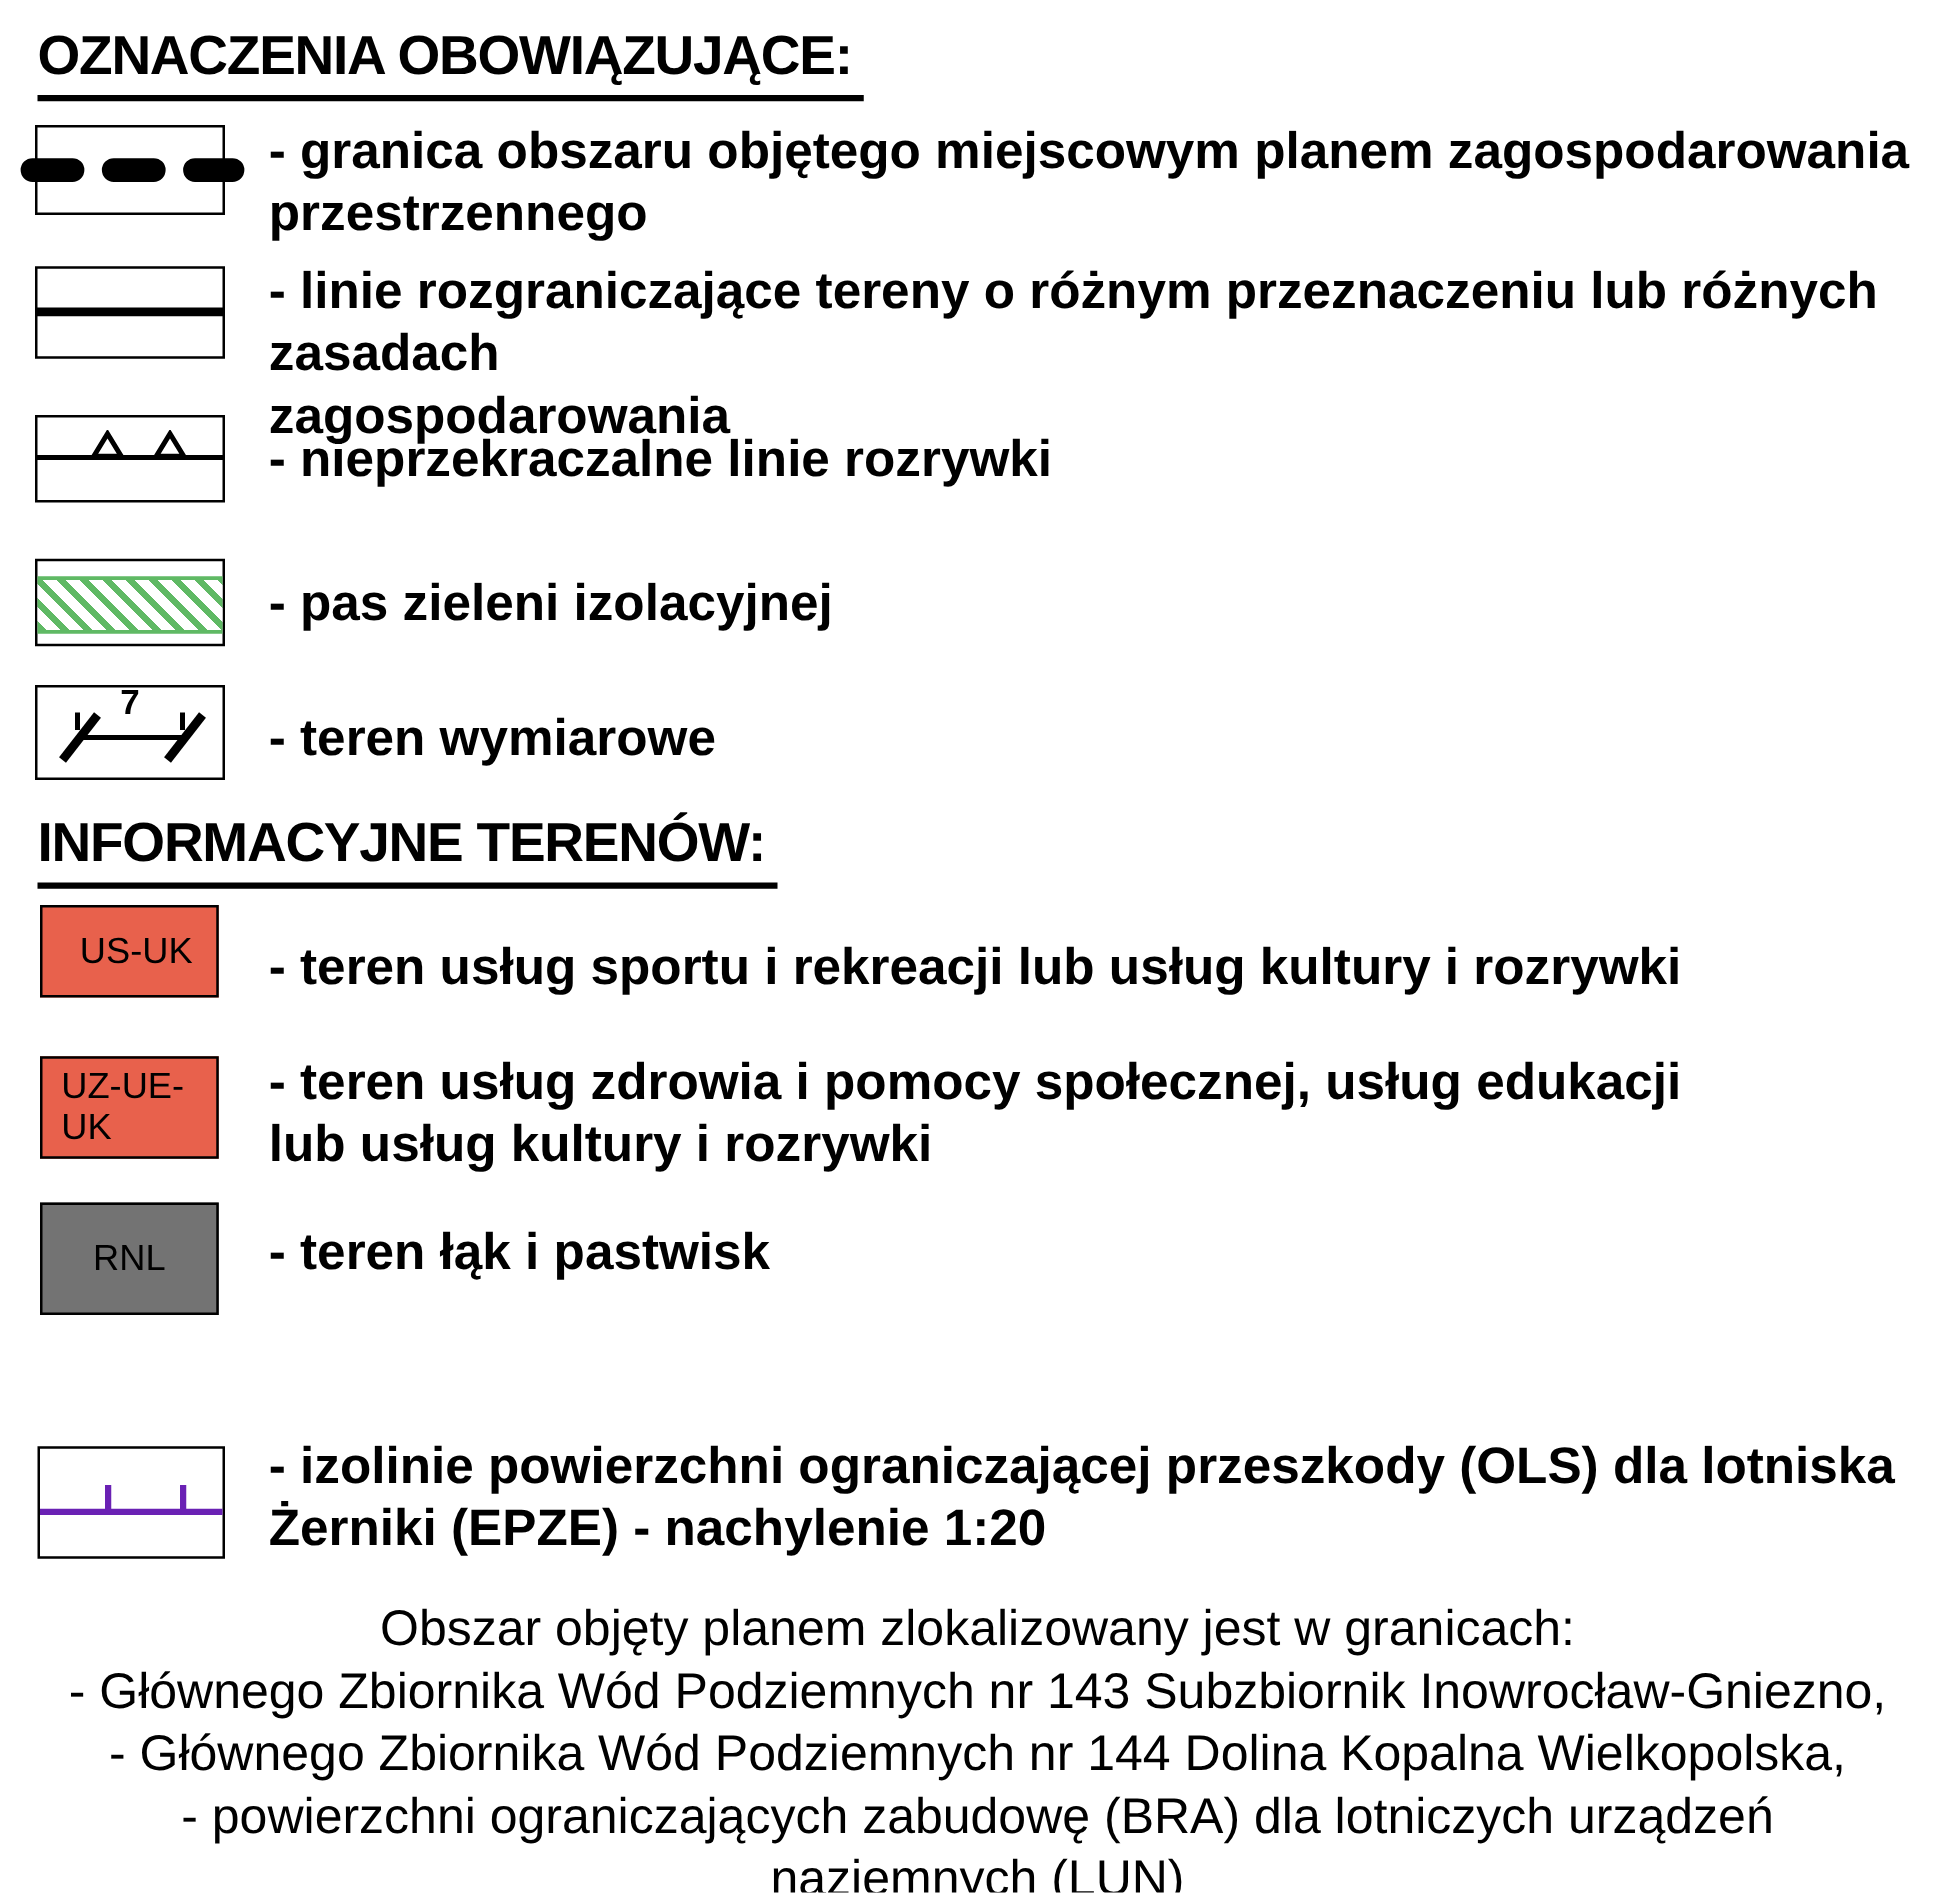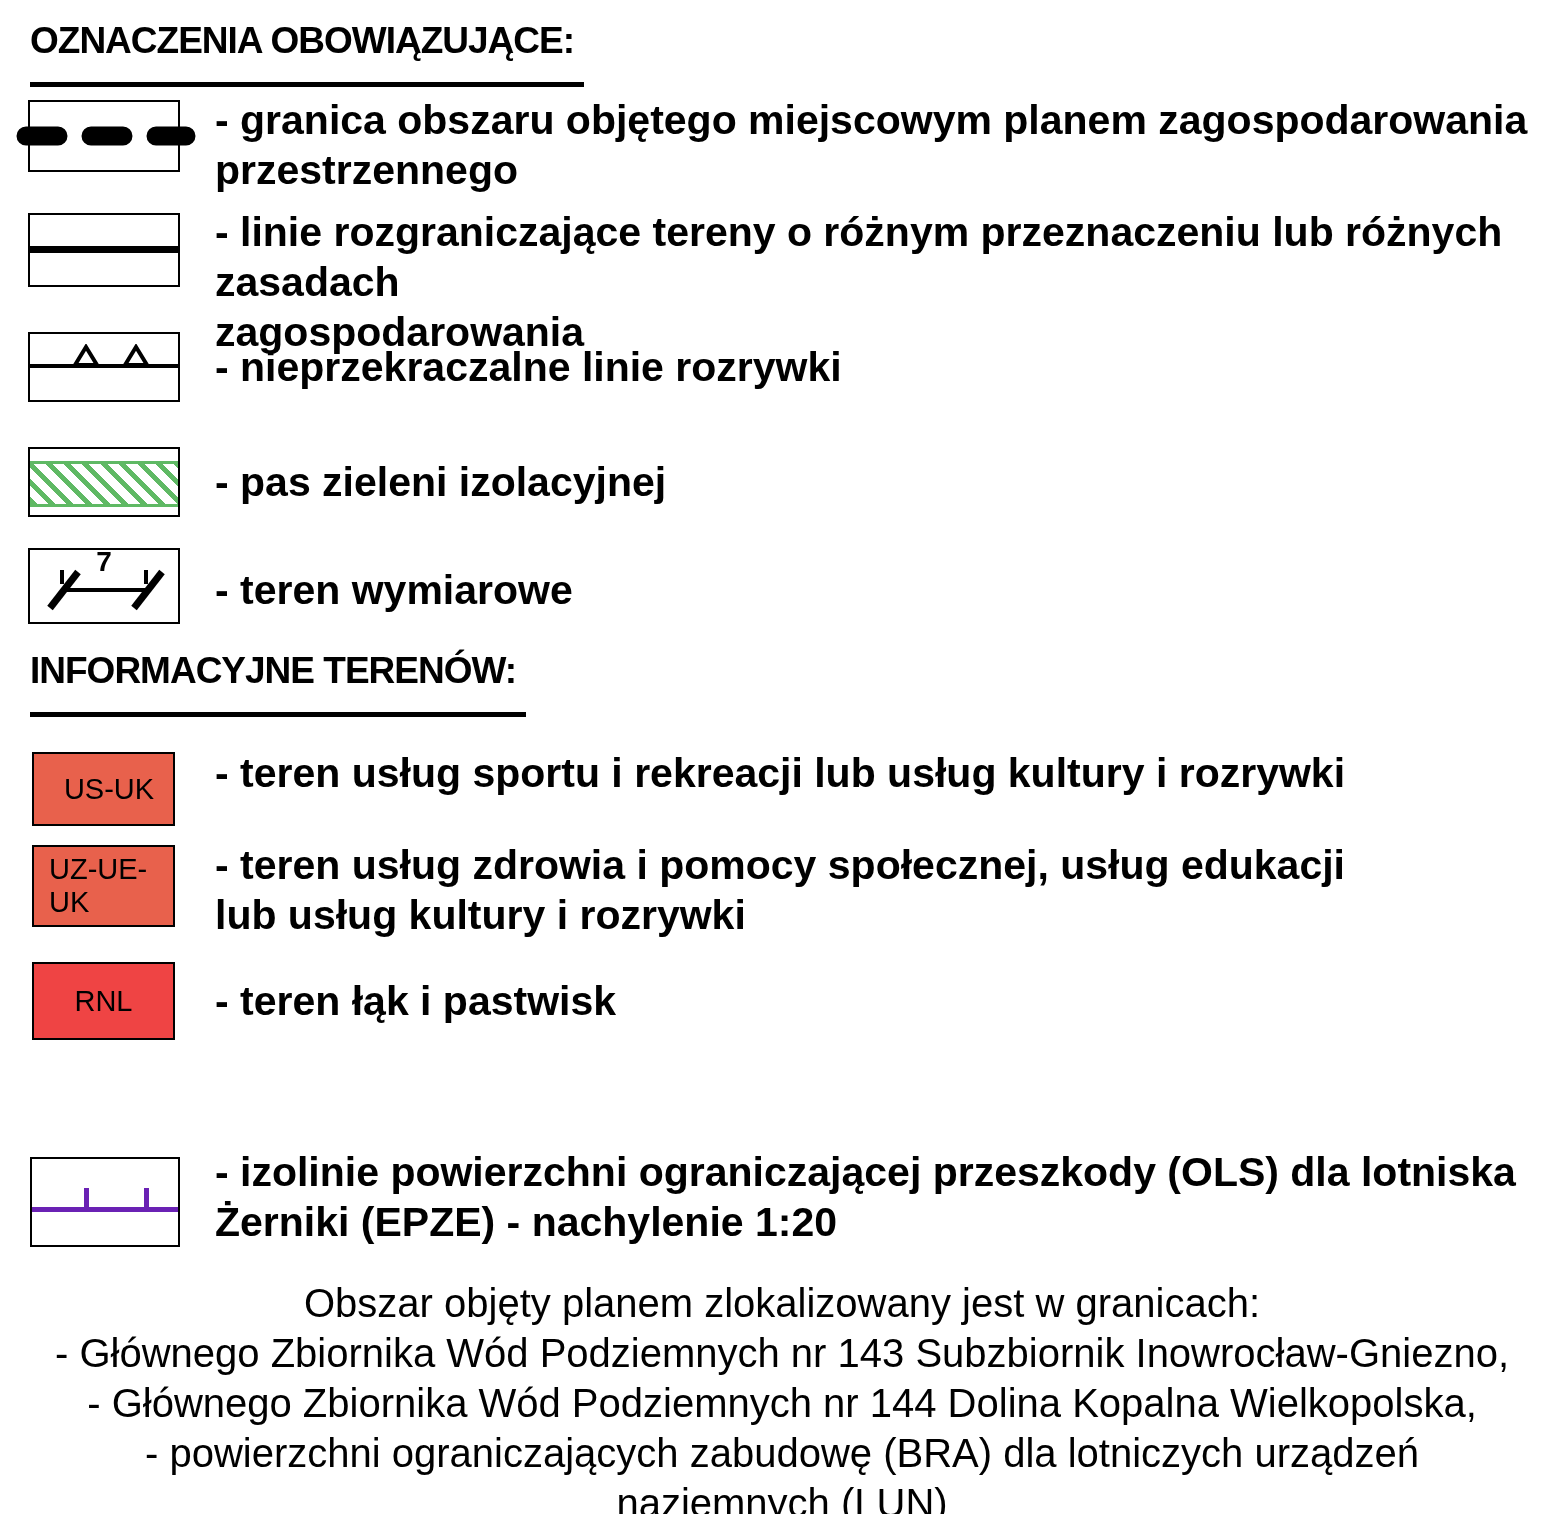--- a/index.html
+++ b/index.html
@@ -8,22 +8,22 @@
     width: 1551px; height: 1514px;
     font-family: "Liberation Sans", sans-serif;
     color: #000;
     position: relative;
     overflow: hidden;
   }
   .page { position: absolute; inset: 0; background: #fff; }
 
   .section-header {
     position: absolute; left: 30px;
-    font-size: 37px; font-weight: bold; letter-spacing: -1px;
-    border-bottom: 5px solid #000; padding-bottom: 20px; padding-right: 10px;
+    font-size: 44px; font-weight: bold; letter-spacing: -1px;
+    border-bottom: 5px solid #000; padding-bottom: 6px; padding-right: 10px;
     display: inline-block; white-space: nowrap;
   }
 
   .label {
     position: absolute; left: 215px; width: 1330px;
     font-size: 41px; font-weight: bold; line-height: 50px;
     white-space: pre-line;
   }
   .footer-text {
     position: absolute; left: 42px; width: 1480px;
@@ -117,32 +117,32 @@
       <line x1="104" y1="58" x2="132" y2="22" stroke="#000" stroke-width="7"></line>
       <line x1="32" y1="20" x2="32" y2="34" stroke="#000" stroke-width="4"></line>
       <line x1="116" y1="20" x2="116" y2="34" stroke="#000" stroke-width="4"></line>
     </svg>
     <div class="dim-number">7</div>
   </div>
   <div class="label" style="top:565px">- teren wymiarowe</div>
 
   <div class="section-header" style="top:650px">INFORMACYJNE TERENÓW:</div>
 
-  <div class="code-box" style="top: 752px; height: 74px; background: rgb(232, 97, 76); padding-left: 11px;">
+  <div class="code-box" style="top: 724px; height: 74px; background: rgb(232, 97, 76); padding-left: 11px;">
     <span>US-UK</span>
   </div>
   <div class="label" style="top:748px">- teren usług sportu i rekreacji lub usług kultury i rozrywki</div>
 
   <div class="code-box" style="top: 845px; height: 82px; background: rgb(232, 97, 76); padding-left: 15px;">
     <span>UZ-UE-UK</span>
   </div>
   <div class="label" style="top:840px"> - teren usług zdrowia i pomocy społecznej, usług edukacji
 lub usług kultury i rozrywki</div>
 
-  <div class="code-box" style="top: 962px; height: 78px; background: #ef4444;">
+  <div class="code-box" style="top: 962px; height: 90px; background: #737373;">
     <span>RNL</span>
   </div>
   <div class="label" style="top:976px">- teren łąk i pastwisk</div>
 
 
   <div class="sym" style="top:1157px;left:30px;width:150px;height:90px">
     <div class="ols-line" style="background: rgb(106, 33, 180);"></div>
     <div class="ols-tick t1" style="background: rgb(106, 33, 180);"></div>
     <div class="ols-tick t2" style="background: rgb(106, 33, 180);"></div>
   </div>

